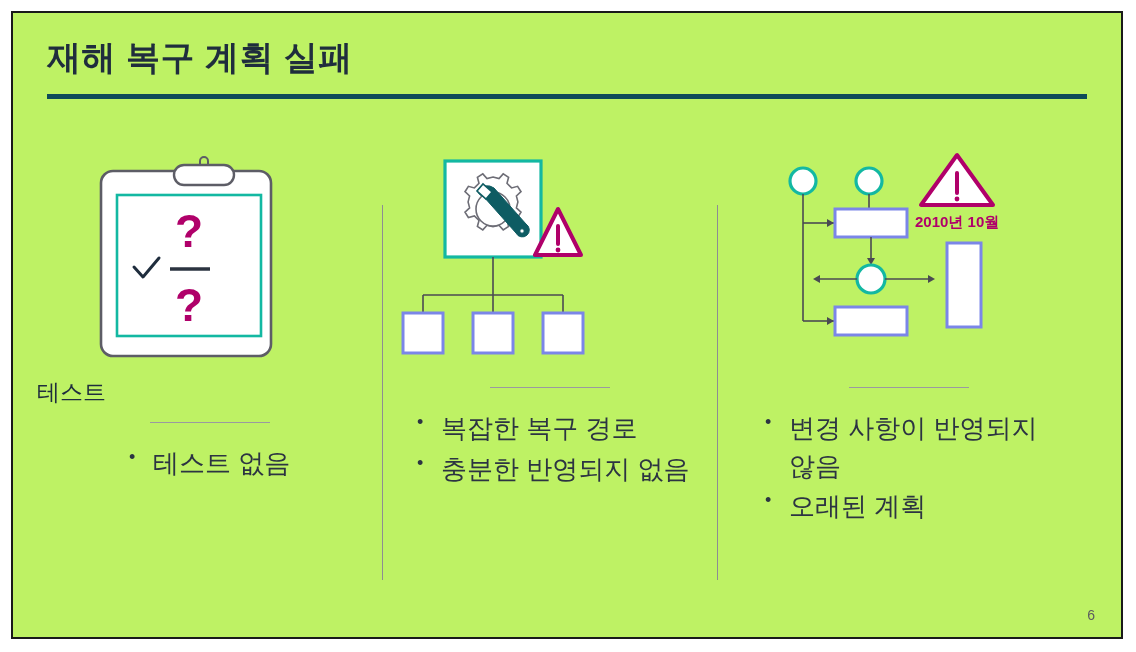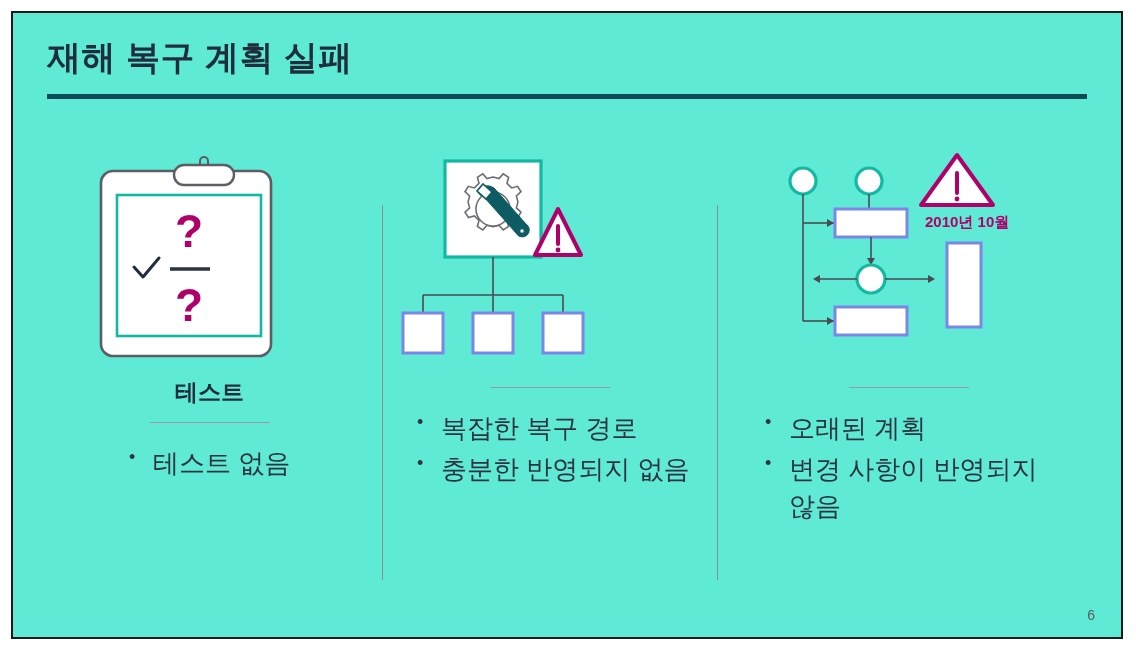--- a/index.html
+++ b/index.html
@@ -13,21 +13,21 @@
     font-family: "Liberation Sans", "DejaVu Sans", sans-serif;
     overflow: hidden;
   }
 
   .slide {
     position: absolute;
     left: 11px;
     top: 11px;
     width: 1112px;
     height: 628px;
-    background: #5eead4;
+    background: #bef264;
     border: 2px solid #1a1a1a;
     box-sizing: border-box;
   }
 
   
   .title-block {
     position: absolute;
     left: 34px;
     top: 24px;
     width: 1040px;
@@ -74,23 +74,22 @@
   .col-2 { left: 372px; width: 330px; }
   .col-3 { left: 708px; width: 375px; }
 
   .art {
     position: relative;
     height: 230px;
   }
   .art svg { display: block; }
 
   .col-head {
-    text-align: center;
     font-size: 23px;
-    font-weight: bold;
+    font-weight: normal;
     color: #1f2d3d;
     margin-top: 4px;
   }
   .head-rule {
     width: 120px;
     height: 1px;
     background: #9a9aa0;
     margin: 14px auto 0 auto;
   }
 
@@ -255,28 +254,28 @@
           <path d="M214 136 l-7 -4 v8 z" fill="#4a4a52"></path>
 
           <rect x="114" y="164" width="72" height="28" fill="#ffffff" stroke="#7b86e8" stroke-width="3"></rect>
 
           <rect x="226" y="100" width="34" height="84" fill="#ffffff" stroke="#7b86e8" stroke-width="3"></rect>
 
           <path d="M200 62 L272 62 L236 12 Z" fill="#ffffff" stroke="#b0006a" stroke-width="4" stroke-linejoin="round"></path>
           <line x1="236" y1="30" x2="236" y2="50" stroke="#b0006a" stroke-width="4" stroke-linecap="round"></line>
           <circle cx="236" cy="56" r="2.4" fill="#b0006a"></circle>
         </svg>
-        <div class="date-label" style="left:204px; top:70px;">2010년 10월</div>
+        <div class="date-label" style="left:194px; top:70px;">2010년 10월</div>
       </div>
 
       <div class="head-rule"></div>
 
       <ul class="bullets c3-bullets">
+        <li style="max-width:255px;">변경 사항이 반영되지 않음</li>
         <li>오래된 계획</li>
-        <li style="max-width:255px;">변경 사항이 반영되지 않음</li>
       </ul>
     </div>
 
   </div>
 
   <div class="page-number">6</div>
 
 </div>
 
 </body></html>

